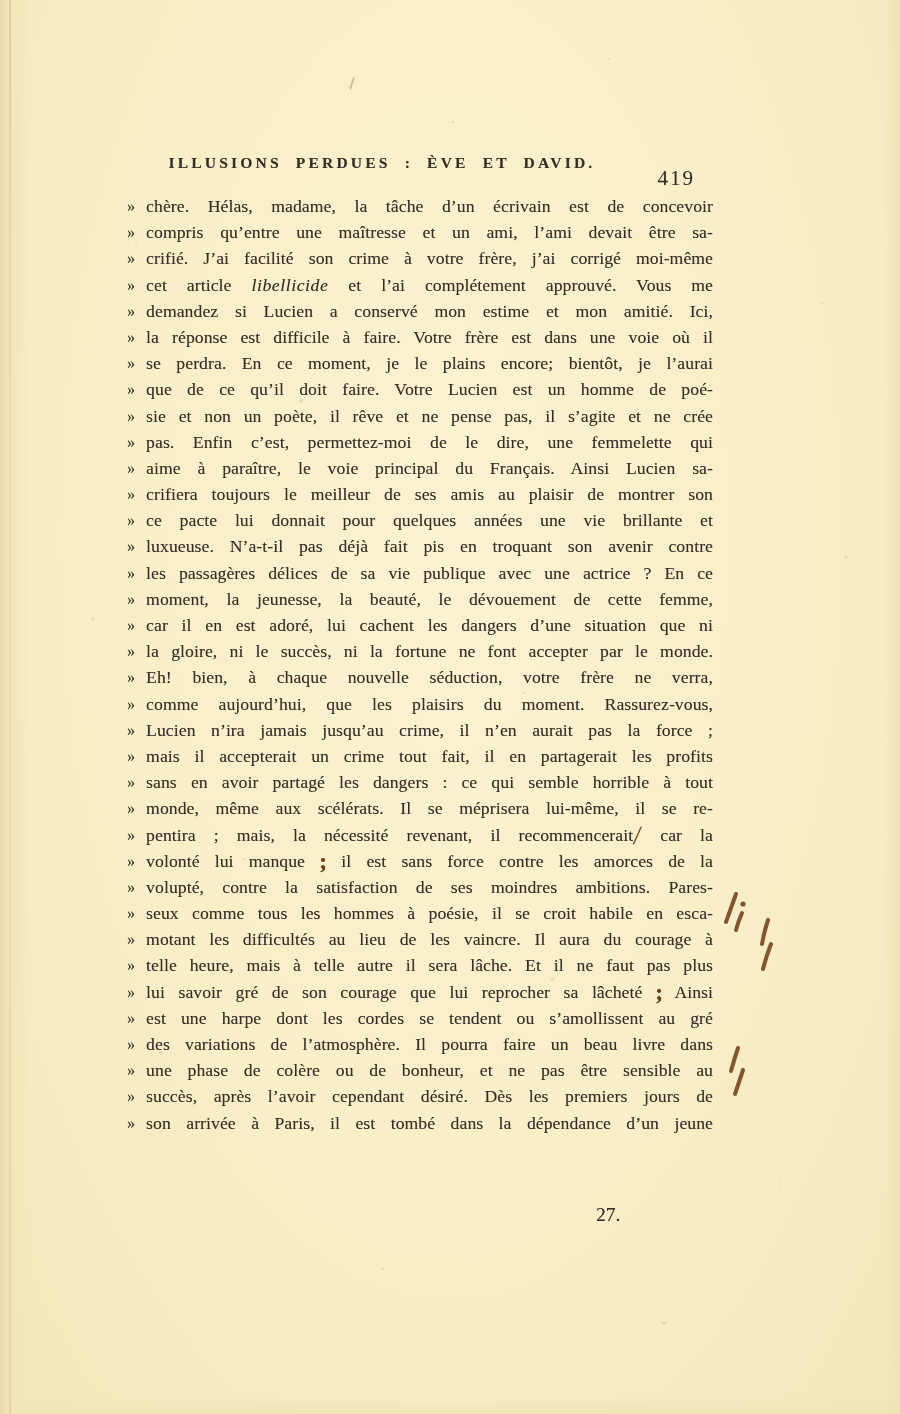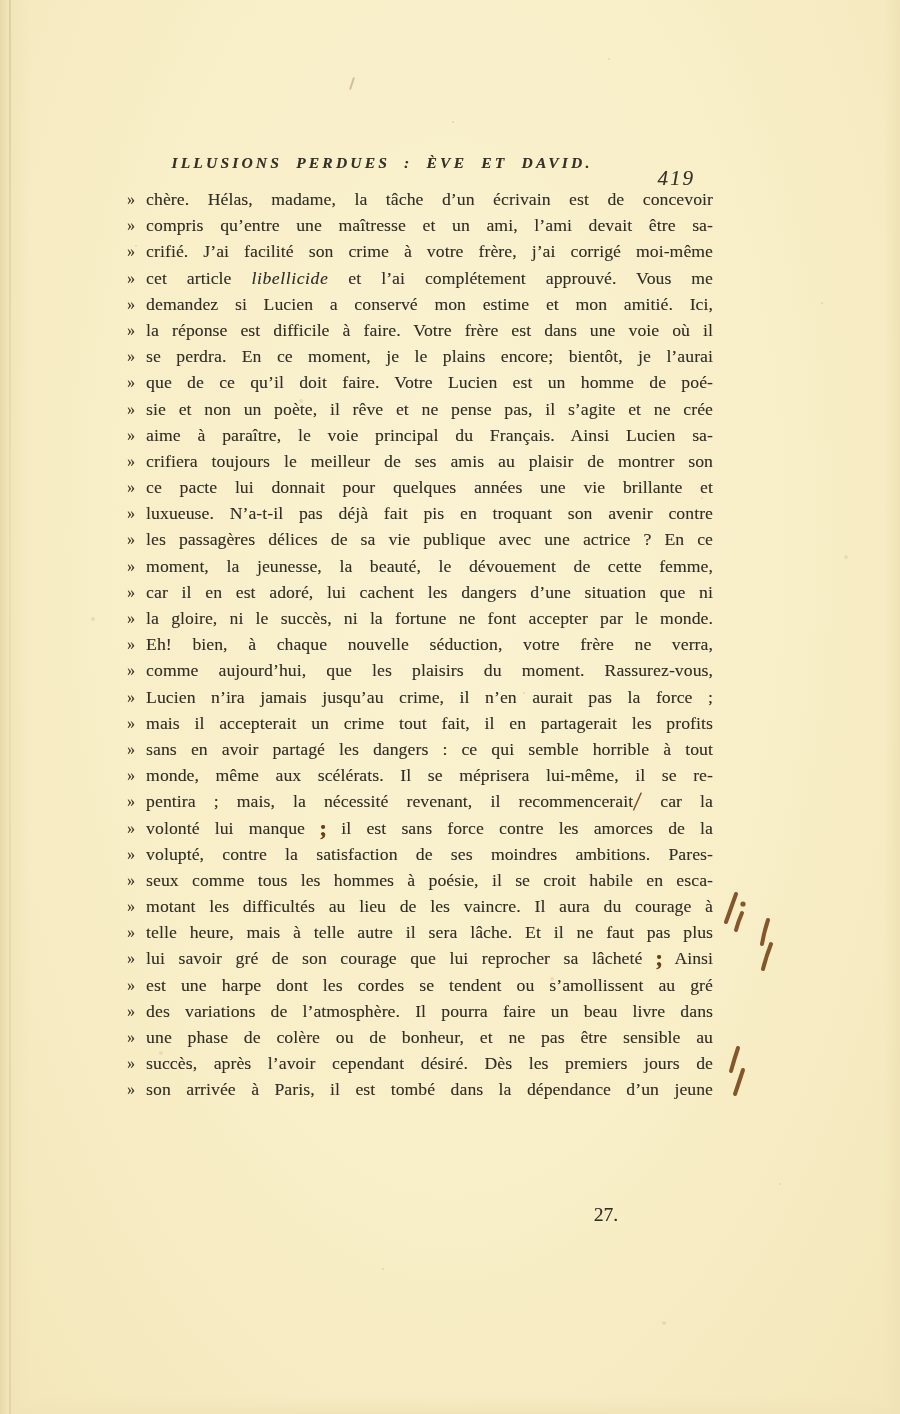--- a/index.html
+++ b/index.html
@@ -44,41 +44,40 @@
     background:linear-gradient(180deg, rgba(140,115,60,.18), rgba(140,115,60,.06) 40%, rgba(140,115,60,.14));
   }
   .stray-mark{
     position:absolute;left:351px;top:77px;width:2px;height:13px;
     background:rgba(150,110,55,.38);
     transform:rotate(18deg);border-radius:2px;
   }
   .header{
     position:absolute;left:127px;top:150px;width:586px;height:28px;
     color:#353127;
-    font-style:italic;
   }
   .header .title{
     position:absolute;left:0;right:76px;top:4px;
     text-align:center;
     font-size:15.5px;font-weight:700;
     letter-spacing:3.2px;word-spacing:7px;
     text-shadow:.2px .2px 0 rgba(45,40,28,.35);
     white-space:nowrap;
   }
   .header .folio{
     position:absolute;right:18px;top:16px;
     font-size:21px;letter-spacing:2px;
     text-shadow:.2px .2px 0 rgba(45,40,28,.3);
   }
   .text-block{
     position:absolute;left:127px;top:188px;width:586px;
     color:#322e27;
   }
   .line{
-    height:26.2px;line-height:22px;
+    height:26.2px;line-height:36px;
     font-size:17.6px;
     text-align:justify;text-align-last:justify;
     white-space:normal;overflow:visible;
     text-shadow:.25px .25px 0 rgba(42,37,26,.32);
     letter-spacing:.1px;
   }
   .guillemet{
     margin-right:11px;font-size:16px;color:#3a352b;
   }
   .seg-italic{font-style:italic;letter-spacing:.6px;}
@@ -86,22 +85,22 @@
     display:inline-block;color:#7b4a1e;font-weight:bold;
     transform:rotate(10deg) scale(1.15,1.6);
     margin:0 2px;text-shadow:none;
   }
   .seg-ink-over{
     display:inline-block;color:#6e4015;font-weight:bold;
     transform:scale(1.25,1.3);
     text-shadow:.3px 0 0 #6e4015;
   }
   .signature{
-    position:absolute;left:572px;top:1204px;width:46px;
-    text-align:right;font-size:19.5px;color:#322e27;
+    position:absolute;left:596px;top:1204px;width:46px;
+    text-align:left;font-size:19.5px;color:#322e27;
     text-shadow:.25px .25px 0 rgba(42,37,26,.32);
   }
   .ink-overlay{
     position:absolute;left:0;top:0;width:900px;height:1414px;
     pointer-events:none;
   }
 </style>
 </head>
 <body>
 
@@ -118,20 +117,21 @@
   <div class="text-block">
       <div class="line"><span class="guillemet">»</span><span>chère. Hélas, madame, la tâche d’un écrivain est de concevoir</span></div>
       <div class="line"><span class="guillemet">»</span><span>compris qu’entre une maîtresse et un ami, l’ami devait être sa-</span></div>
       <div class="line"><span class="guillemet">»</span><span>crifié. J’ai facilité son crime à votre frère, j’ai corrigé moi-même</span></div>
       <div class="line"><span class="guillemet">»</span><span>cet article </span><span class="seg-italic">libellicide</span><span> et l’ai complétement approuvé. Vous me</span></div>
       <div class="line"><span class="guillemet">»</span><span>demandez si Lucien a conservé mon estime et mon amitié. Ici,</span></div>
       <div class="line"><span class="guillemet">»</span><span>la réponse est difficile à faire. Votre frère est dans une voie où il</span></div>
       <div class="line"><span class="guillemet">»</span><span>se perdra. En ce moment, je le plains encore; bientôt, je l’aurai</span></div>
       <div class="line"><span class="guillemet">»</span><span>que de ce qu’il doit faire. Votre Lucien est un homme de poé-</span></div>
       <div class="line"><span class="guillemet">»</span><span>sie et non un poète, il rêve et ne pense pas, il s’agite et ne crée</span></div>
+      <div class="line"><span class="guillemet">»</span><span>pas. Enfin c’est, permettez-moi de le dire, une femmelette qui</span></div>
       <div class="line"><span class="guillemet">»</span><span>aime à paraître, le voie principal du Français. Ainsi Lucien sa-</span></div>
       <div class="line"><span class="guillemet">»</span><span>crifiera toujours le meilleur de ses amis au plaisir de montrer son</span></div>
       <div class="line"><span class="guillemet">»</span><span>ce pacte lui donnait pour quelques années une vie brillante et</span></div>
       <div class="line"><span class="guillemet">»</span><span>luxueuse. N’a-t-il pas déjà fait pis en troquant son avenir contre</span></div>
       <div class="line"><span class="guillemet">»</span><span>les passagères délices de sa vie publique avec une actrice ? En ce</span></div>
       <div class="line"><span class="guillemet">»</span><span>moment, la jeunesse, la beauté, le dévouement de cette femme,</span></div>
       <div class="line"><span class="guillemet">»</span><span>car il en est adoré, lui cachent les dangers d’une situation que ni</span></div>
       <div class="line"><span class="guillemet">»</span><span>la gloire, ni le succès, ni la fortune ne font accepter par le monde.</span></div>
       <div class="line"><span class="guillemet">»</span><span>Eh! bien, à chaque nouvelle séduction, votre frère ne verra,</span></div>
       <div class="line"><span class="guillemet">»</span><span>comme aujourd’hui, que les plaisirs du moment. Rassurez-vous,</span></div>

